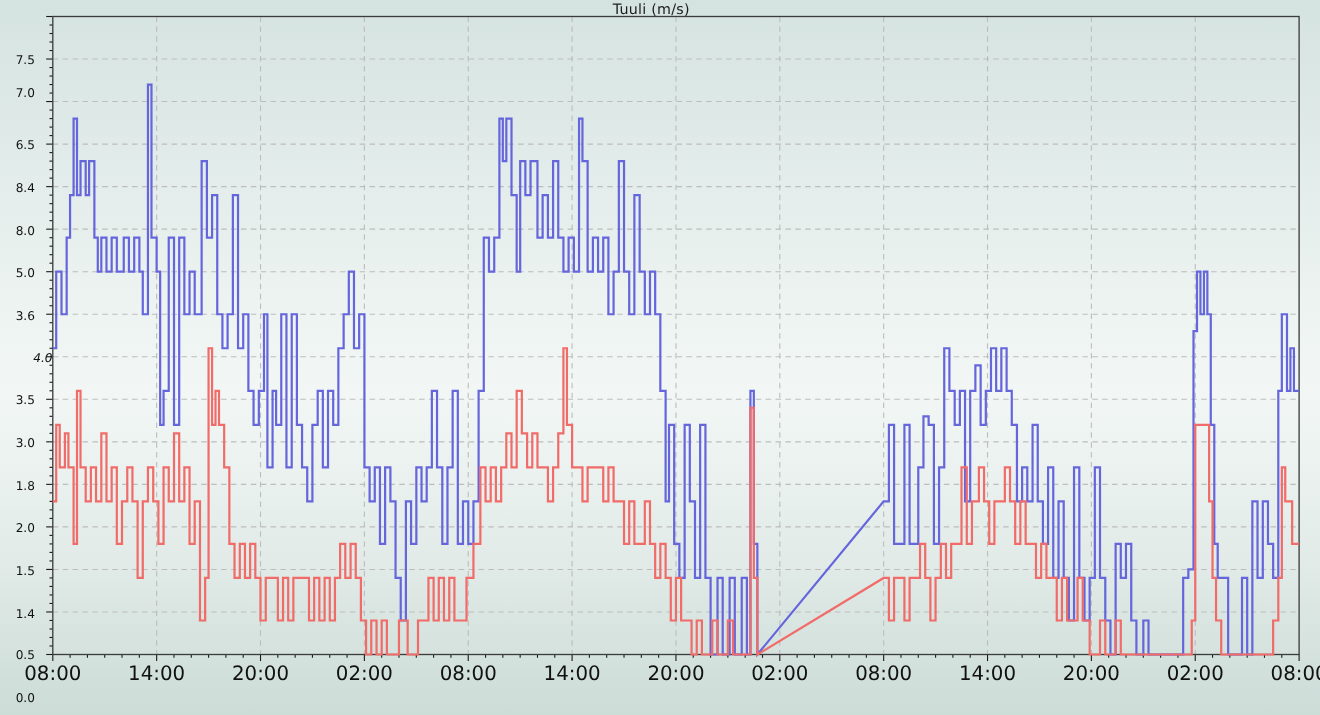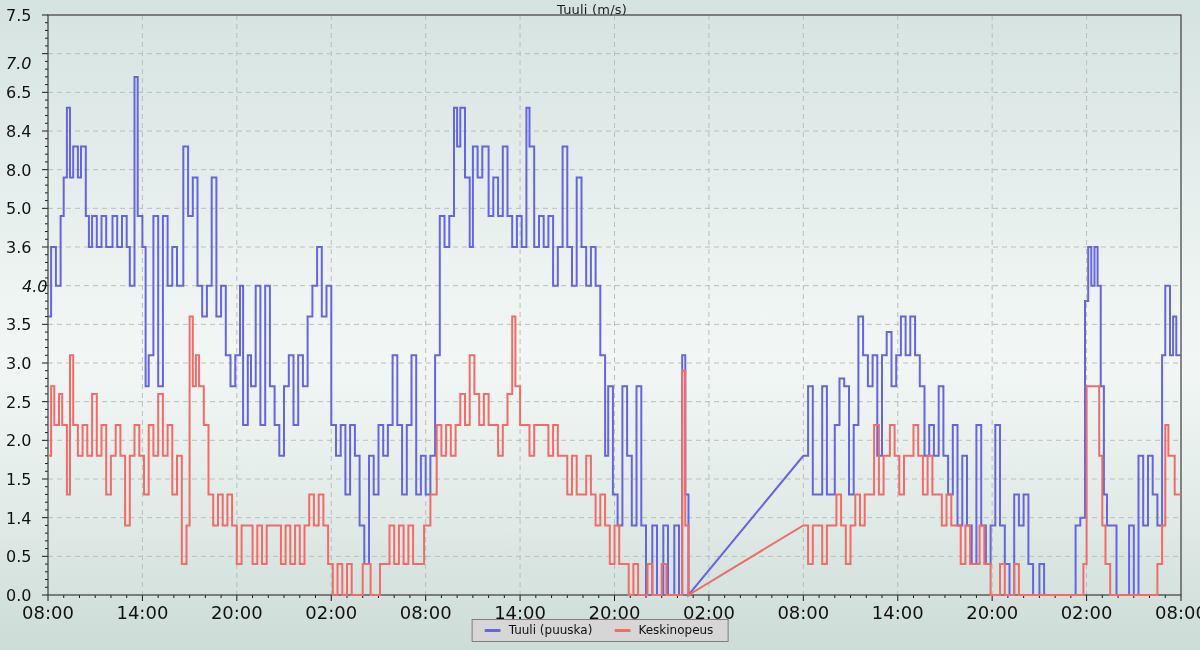--- a/index.html
+++ b/index.html
@@ -7,22 +7,23 @@
   #stage{
     position:relative;width:1200px;height:650px;overflow:hidden;
     background:linear-gradient(180deg,#d5e3e0 0%,#dfeae8 18%,#eef4f2 45%,#f2f7f5 55%,#e2ebe8 78%,#ccdcd7 100%);
   }
   #chart-title{
     position:absolute;top:2px;left:0;width:1184px;text-align:center;
     font-size:13px;color:#1c1c1c;letter-spacing:0.2px;
   }
   #plot-svg{position:absolute;left:0;top:0;}
   .ytick-label{
-    position:absolute;width:34px;text-align:left;font-size:16px;color:#111;
+    position:absolute;width:34px;text-align:center;font-size:11px;color:#111;
     transform:translateY(-50%);
+    margin-top:40px;
   }
   .xtick-label{
     position:absolute;font-size:18px;color:#111;transform:translateX(-50%);
     white-space:nowrap;
   }
   #legend{
     position:absolute;left:50%;top:619px;transform:translateX(-50%);
     display:flex;align-items:center;gap:22px;
     background:#d6d6d6;border:1px solid #7f7f7f;
     padding:3px 14px 4px 12px;
@@ -214,50 +215,40 @@
       <rect x="48" y="15" width="1133" height="580" fill="none" stroke="#3c3c3c" stroke-width="1.2"></rect>
       <path d="M 48.0 316.6 L 51.1 316.6 L 51.1 247.0 L 55.9 247.0 L 55.9 285.7 L 60.6 285.7 L 60.6 216.1 L 63.7 216.1 L 63.7 177.4 L 66.9 177.4 L 66.9 107.8 L 70.0 107.8 L 70.0 177.4 L 73.2 177.4 L 73.2 146.5 L 77.9 146.5 L 77.9 177.4 L 81.0 177.4 L 81.0 146.5 L 85.8 146.5 L 85.8 216.1 L 88.9 216.1 L 88.9 247.0 L 92.1 247.0 L 92.1 216.1 L 96.8 216.1 L 96.8 247.0 L 101.5 247.0 L 101.5 216.1 L 106.2 216.1 L 106.2 247.0 L 112.5 247.0 L 112.5 216.1 L 117.2 216.1 L 117.2 247.0 L 122.0 247.0 L 122.0 216.1 L 126.7 216.1 L 126.7 247.0 L 129.8 247.0 L 129.8 285.7 L 134.5 285.7 L 134.5 76.9 L 137.7 76.9 L 137.7 216.1 L 142.4 216.1 L 142.4 247.0 L 145.6 247.0 L 145.6 386.2 L 148.7 386.2 L 148.7 355.3 L 153.4 355.3 L 153.4 216.1 L 158.2 216.1 L 158.2 386.2 L 162.9 386.2 L 162.9 216.1 L 167.6 216.1 L 167.6 285.7 L 172.3 285.7 L 172.3 247.0 L 177.0 247.0 L 177.0 285.7 L 183.3 285.7 L 183.3 146.5 L 188.1 146.5 L 188.1 216.1 L 192.8 216.1 L 192.8 177.4 L 197.5 177.4 L 197.5 285.7 L 202.2 285.7 L 202.2 316.6 L 206.9 316.6 L 206.9 285.7 L 211.7 285.7 L 211.7 177.4 L 216.4 177.4 L 216.4 316.6 L 221.1 316.6 L 221.1 285.7 L 225.8 285.7 L 225.8 355.3 L 230.5 355.3 L 230.5 386.2 L 235.3 386.2 L 235.3 355.3 L 240.0 355.3 L 240.0 285.7 L 243.1 285.7 L 243.1 424.9 L 247.8 424.9 L 247.8 355.3 L 251.0 355.3 L 251.0 386.2 L 255.7 386.2 L 255.7 285.7 L 260.4 285.7 L 260.4 424.9 L 265.2 424.9 L 265.2 285.7 L 269.9 285.7 L 269.9 386.2 L 274.6 386.2 L 274.6 424.9 L 279.3 424.9 L 279.3 455.8 L 284.0 455.8 L 284.0 386.2 L 288.8 386.2 L 288.8 355.3 L 293.5 355.3 L 293.5 424.9 L 298.2 424.9 L 298.2 355.3 L 302.9 355.3 L 302.9 386.2 L 307.6 386.2 L 307.6 316.6 L 312.4 316.6 L 312.4 285.7 L 317.1 285.7 L 317.1 247.0 L 321.8 247.0 L 321.8 316.6 L 326.5 316.6 L 326.5 285.7 L 331.3 285.7 L 331.3 424.9 L 336.0 424.9 L 336.0 455.8 L 340.7 455.8 L 340.7 424.9 L 345.4 424.9 L 345.4 494.5 L 350.1 494.5 L 350.1 424.9 L 354.9 424.9 L 354.9 455.8 L 359.6 455.8 L 359.6 525.4 L 364.3 525.4 L 364.3 564.1 L 369.0 564.1 L 369.0 455.8 L 373.7 455.8 L 373.7 494.5 L 378.5 494.5 L 378.5 424.9 L 383.2 424.9 L 383.2 455.8 L 387.9 455.8 L 387.9 424.9 L 392.6 424.9 L 392.6 355.3 L 397.3 355.3 L 397.3 424.9 L 402.1 424.9 L 402.1 494.5 L 406.8 494.5 L 406.8 424.9 L 411.5 424.9 L 411.5 355.3 L 416.2 355.3 L 416.2 494.5 L 420.9 494.5 L 420.9 455.8 L 425.7 455.8 L 425.7 494.5 L 430.4 494.5 L 430.4 455.8 L 435.1 455.8 L 435.1 355.3 L 439.8 355.3 L 439.8 216.1 L 444.5 216.1 L 444.5 247.0 L 449.3 247.0 L 449.3 216.1 L 454.0 216.1 L 454.0 107.8 L 457.1 107.8 L 457.1 146.5 L 460.3 146.5 L 460.3 107.8 L 465.0 107.8 L 465.0 177.4 L 469.7 177.4 L 469.7 247.0 L 472.9 247.0 L 472.9 146.5 L 477.6 146.5 L 477.6 177.4 L 482.3 177.4 L 482.3 146.5 L 488.6 146.5 L 488.6 216.1 L 493.3 216.1 L 493.3 177.4 L 498.1 177.4 L 498.1 216.1 L 502.8 216.1 L 502.8 146.5 L 507.5 146.5 L 507.5 216.1 L 512.2 216.1 L 512.2 247.0 L 516.9 247.0 L 516.9 216.1 L 521.7 216.1 L 521.7 247.0 L 526.4 247.0 L 526.4 107.8 L 529.5 107.8 L 529.5 146.5 L 534.2 146.5 L 534.2 247.0 L 539.0 247.0 L 539.0 216.1 L 543.7 216.1 L 543.7 247.0 L 548.4 247.0 L 548.4 216.1 L 553.1 216.1 L 553.1 285.7 L 557.8 285.7 L 557.8 247.0 L 562.6 247.0 L 562.6 146.5 L 567.3 146.5 L 567.3 247.0 L 572.0 247.0 L 572.0 285.7 L 576.7 285.7 L 576.7 177.4 L 581.5 177.4 L 581.5 247.0 L 586.2 247.0 L 586.2 285.7 L 590.9 285.7 L 590.9 247.0 L 595.6 247.0 L 595.6 285.7 L 600.3 285.7 L 600.3 355.3 L 605.1 355.3 L 605.1 455.8 L 608.2 455.8 L 608.2 386.2 L 612.9 386.2 L 612.9 494.5 L 617.6 494.5 L 617.6 525.4 L 622.4 525.4 L 622.4 386.2 L 627.1 386.2 L 627.1 455.8 L 631.8 455.8 L 631.8 525.4 L 636.5 525.4 L 636.5 386.2 L 641.3 386.2 L 641.3 525.4 L 646.0 525.4 L 646.0 595.0 L 652.3 595.0 L 652.3 525.4 L 657.0 525.4 L 657.0 595.0 L 663.3 595.0 L 663.3 525.4 L 668.0 525.4 L 668.0 595.0 L 674.3 595.0 L 674.3 525.4 L 679.0 525.4 L 679.0 595.0 L 682.2 595.0 L 682.2 355.3 L 685.3 355.3 L 685.3 494.5 L 688.5 494.5 L 688.5 595.0 L 803.3 455.8 L 808.1 455.8 L 808.1 386.2 L 812.8 386.2 L 812.8 494.5 L 822.2 494.5 L 822.2 386.2 L 826.9 386.2 L 826.9 494.5 L 834.8 494.5 L 834.8 424.9 L 839.5 424.9 L 839.5 378.5 L 844.2 378.5 L 844.2 386.2 L 849.0 386.2 L 849.0 494.5 L 853.7 494.5 L 853.7 424.9 L 858.4 424.9 L 858.4 316.6 L 863.1 316.6 L 863.1 355.3 L 867.9 355.3 L 867.9 386.2 L 872.6 386.2 L 872.6 355.3 L 877.3 355.3 L 877.3 455.8 L 882.0 455.8 L 882.0 355.3 L 886.7 355.3 L 886.7 332.1 L 891.5 332.1 L 891.5 386.2 L 896.2 386.2 L 896.2 355.3 L 900.9 355.3 L 900.9 316.6 L 905.6 316.6 L 905.6 355.3 L 910.3 355.3 L 910.3 316.6 L 915.1 316.6 L 915.1 355.3 L 919.8 355.3 L 919.8 386.2 L 924.5 386.2 L 924.5 455.8 L 929.2 455.8 L 929.2 424.9 L 933.9 424.9 L 933.9 455.8 L 938.7 455.8 L 938.7 386.2 L 943.4 386.2 L 943.4 455.8 L 948.1 455.8 L 948.1 494.5 L 952.8 494.5 L 952.8 424.9 L 957.5 424.9 L 957.5 525.4 L 962.3 525.4 L 962.3 455.8 L 967.0 455.8 L 967.0 525.4 L 971.7 525.4 L 971.7 564.1 L 976.4 564.1 L 976.4 424.9 L 981.2 424.9 L 981.2 525.4 L 985.9 525.4 L 985.9 564.1 L 990.6 564.1 L 990.6 525.4 L 995.3 525.4 L 995.3 424.9 L 1000.0 424.9 L 1000.0 525.4 L 1004.8 525.4 L 1004.8 564.1 L 1009.5 564.1 L 1009.5 595.0 L 1014.2 595.0 L 1014.2 494.5 L 1018.9 494.5 L 1018.9 525.4 L 1023.6 525.4 L 1023.6 494.5 L 1028.4 494.5 L 1028.4 564.1 L 1033.1 564.1 L 1033.1 595.0 L 1039.4 595.0 L 1039.4 564.1 L 1044.1 564.1 L 1044.1 595.0 L 1059.8 595.0 L 1059.8 595.0 L 1075.6 595.0 L 1075.6 525.4 L 1080.3 525.4 L 1080.3 517.7 L 1085.0 517.7 L 1085.0 301.1 L 1088.2 301.1 L 1088.2 247.0 L 1091.3 247.0 L 1091.3 285.7 L 1094.5 285.7 L 1094.5 247.0 L 1097.6 247.0 L 1097.6 285.7 L 1100.7 285.7 L 1100.7 386.2 L 1103.9 386.2 L 1103.9 494.5 L 1107.0 494.5 L 1107.0 525.4 L 1111.8 525.4 L 1111.8 525.4 L 1116.5 525.4 L 1116.5 595.0 L 1129.1 595.0 L 1129.1 525.4 L 1133.8 525.4 L 1133.8 595.0 L 1138.5 595.0 L 1138.5 455.8 L 1143.2 455.8 L 1143.2 525.4 L 1148.0 525.4 L 1148.0 455.8 L 1152.7 455.8 L 1152.7 494.5 L 1157.4 494.5 L 1157.4 525.4 L 1162.1 525.4 L 1162.1 355.3 L 1165.3 355.3 L 1165.3 285.7 L 1170.0 285.7 L 1170.0 355.3 L 1173.1 355.3 L 1173.1 316.6 L 1176.3 316.6 L 1176.3 355.3 L 1181.0 355.3 L 1181.0 355.3" fill="none" stroke="#6565dc" stroke-width="2" stroke-linejoin="miter" stroke-linecap="butt"></path>
       <path d="M 48.0 455.8 L 51.1 455.8 L 51.1 386.2 L 54.3 386.2 L 54.3 424.9 L 59.0 424.9 L 59.0 393.9 L 62.2 393.9 L 62.2 424.9 L 66.9 424.9 L 66.9 494.5 L 70.0 494.5 L 70.0 355.3 L 73.2 355.3 L 73.2 424.9 L 77.9 424.9 L 77.9 455.8 L 82.6 455.8 L 82.6 424.9 L 87.3 424.9 L 87.3 455.8 L 92.1 455.8 L 92.1 393.9 L 96.8 393.9 L 96.8 455.8 L 101.5 455.8 L 101.5 424.9 L 106.2 424.9 L 106.2 494.5 L 110.9 494.5 L 110.9 455.8 L 115.7 455.8 L 115.7 424.9 L 120.4 424.9 L 120.4 455.8 L 125.1 455.8 L 125.1 525.4 L 129.8 525.4 L 129.8 455.8 L 134.5 455.8 L 134.5 424.9 L 139.3 424.9 L 139.3 455.8 L 144.0 455.8 L 144.0 494.5 L 148.7 494.5 L 148.7 424.9 L 153.4 424.9 L 153.4 455.8 L 158.2 455.8 L 158.2 393.9 L 162.9 393.9 L 162.9 455.8 L 167.6 455.8 L 167.6 424.9 L 172.3 424.9 L 172.3 494.5 L 177.0 494.5 L 177.0 455.8 L 181.8 455.8 L 181.8 564.1 L 186.5 564.1 L 186.5 525.4 L 189.6 525.4 L 189.6 316.6 L 192.8 316.6 L 192.8 386.2 L 195.9 386.2 L 195.9 355.3 L 199.1 355.3 L 199.1 386.2 L 203.8 386.2 L 203.8 424.9 L 208.5 424.9 L 208.5 494.5 L 213.2 494.5 L 213.2 525.4 L 218.0 525.4 L 218.0 494.5 L 222.7 494.5 L 222.7 525.4 L 227.4 525.4 L 227.4 494.5 L 232.1 494.5 L 232.1 525.4 L 236.8 525.4 L 236.8 564.1 L 241.6 564.1 L 241.6 525.4 L 252.6 525.4 L 252.6 564.1 L 257.3 564.1 L 257.3 525.4 L 262.0 525.4 L 262.0 564.1 L 266.7 564.1 L 266.7 525.4 L 280.9 525.4 L 280.9 564.1 L 285.6 564.1 L 285.6 525.4 L 290.3 525.4 L 290.3 564.1 L 295.1 564.1 L 295.1 525.4 L 299.8 525.4 L 299.8 564.1 L 304.5 564.1 L 304.5 525.4 L 309.2 525.4 L 309.2 494.5 L 313.9 494.5 L 313.9 525.4 L 318.7 525.4 L 318.7 494.5 L 323.4 494.5 L 323.4 525.4 L 328.1 525.4 L 328.1 564.1 L 332.8 564.1 L 332.8 595.0 L 337.5 595.0 L 337.5 564.1 L 342.3 564.1 L 342.3 595.0 L 347.0 595.0 L 347.0 564.1 L 351.7 564.1 L 351.7 595.0 L 362.7 595.0 L 362.7 564.1 L 370.6 564.1 L 370.6 595.0 L 380.0 595.0 L 380.0 564.1 L 389.5 564.1 L 389.5 525.4 L 394.2 525.4 L 394.2 564.1 L 398.9 564.1 L 398.9 525.4 L 403.6 525.4 L 403.6 564.1 L 408.4 564.1 L 408.4 525.4 L 413.1 525.4 L 413.1 564.1 L 424.1 564.1 L 424.1 525.4 L 430.4 525.4 L 430.4 494.5 L 436.7 494.5 L 436.7 424.9 L 441.4 424.9 L 441.4 455.8 L 446.1 455.8 L 446.1 424.9 L 450.8 424.9 L 450.8 455.8 L 455.6 455.8 L 455.6 424.9 L 460.3 424.9 L 460.3 393.9 L 465.0 393.9 L 465.0 424.9 L 469.7 424.9 L 469.7 355.3 L 474.4 355.3 L 474.4 393.9 L 479.2 393.9 L 479.2 424.9 L 483.9 424.9 L 483.9 393.9 L 488.6 393.9 L 488.6 424.9 L 498.1 424.9 L 498.1 455.8 L 502.8 455.8 L 502.8 424.9 L 507.5 424.9 L 507.5 393.9 L 512.2 393.9 L 512.2 316.6 L 515.4 316.6 L 515.4 386.2 L 520.1 386.2 L 520.1 424.9 L 529.5 424.9 L 529.5 455.8 L 534.2 455.8 L 534.2 424.9 L 548.4 424.9 L 548.4 455.8 L 553.1 455.8 L 553.1 424.9 L 557.8 424.9 L 557.8 455.8 L 567.3 455.8 L 567.3 494.5 L 572.0 494.5 L 572.0 455.8 L 576.7 455.8 L 576.7 494.5 L 586.2 494.5 L 586.2 455.8 L 590.9 455.8 L 590.9 494.5 L 595.6 494.5 L 595.6 525.4 L 600.3 525.4 L 600.3 494.5 L 605.1 494.5 L 605.1 525.4 L 609.8 525.4 L 609.8 564.1 L 614.5 564.1 L 614.5 525.4 L 619.2 525.4 L 619.2 564.1 L 628.7 564.1 L 628.7 595.0 L 633.4 595.0 L 633.4 564.1 L 638.1 564.1 L 638.1 595.0 L 647.5 595.0 L 647.5 564.1 L 652.3 564.1 L 652.3 595.0 L 661.7 595.0 L 661.7 564.1 L 666.4 564.1 L 666.4 595.0 L 677.4 595.0 L 677.4 595.0 L 682.2 595.0 L 682.2 370.7 L 685.3 370.7 L 685.3 525.4 L 688.5 525.4 L 688.5 595.0 L 803.3 525.4 L 808.1 525.4 L 808.1 564.1 L 812.8 564.1 L 812.8 525.4 L 822.2 525.4 L 822.2 564.1 L 826.9 564.1 L 826.9 525.4 L 836.4 525.4 L 836.4 494.5 L 841.1 494.5 L 841.1 525.4 L 845.8 525.4 L 845.8 564.1 L 850.5 564.1 L 850.5 525.4 L 855.3 525.4 L 855.3 494.5 L 860.0 494.5 L 860.0 525.4 L 864.7 525.4 L 864.7 494.5 L 874.1 494.5 L 874.1 424.9 L 878.9 424.9 L 878.9 494.5 L 883.6 494.5 L 883.6 455.8 L 889.9 455.8 L 889.9 424.9 L 894.6 424.9 L 894.6 455.8 L 899.3 455.8 L 899.3 494.5 L 904.0 494.5 L 904.0 455.8 L 913.5 455.8 L 913.5 424.9 L 918.2 424.9 L 918.2 455.8 L 922.9 455.8 L 922.9 494.5 L 927.6 494.5 L 927.6 455.8 L 932.4 455.8 L 932.4 494.5 L 941.8 494.5 L 941.8 525.4 L 946.5 525.4 L 946.5 494.5 L 951.3 494.5 L 951.3 525.4 L 960.7 525.4 L 960.7 564.1 L 965.4 564.1 L 965.4 525.4 L 970.1 525.4 L 970.1 564.1 L 979.6 564.1 L 979.6 525.4 L 984.3 525.4 L 984.3 564.1 L 990.6 564.1 L 990.6 595.0 L 1000.0 595.0 L 1000.0 564.1 L 1004.8 564.1 L 1004.8 595.0 L 1014.2 595.0 L 1014.2 564.1 L 1018.9 564.1 L 1018.9 595.0 L 1034.7 595.0 L 1034.7 595.0 L 1050.4 595.0 L 1050.4 595.0 L 1066.1 595.0 L 1066.1 595.0 L 1078.7 595.0 L 1078.7 595.0 L 1083.4 595.0 L 1083.4 564.1 L 1086.6 564.1 L 1086.6 386.2 L 1096.0 386.2 L 1096.0 386.2 L 1099.2 386.2 L 1099.2 455.8 L 1102.3 455.8 L 1102.3 525.4 L 1105.5 525.4 L 1105.5 564.1 L 1110.2 564.1 L 1110.2 595.0 L 1125.9 595.0 L 1125.9 595.0 L 1141.7 595.0 L 1141.7 595.0 L 1154.2 595.0 L 1154.2 595.0 L 1157.4 595.0 L 1157.4 564.1 L 1162.1 564.1 L 1162.1 525.4 L 1165.3 525.4 L 1165.3 424.9 L 1168.4 424.9 L 1168.4 455.8 L 1174.7 455.8 L 1174.7 494.5 L 1181.0 494.5 L 1181.0 494.5" fill="none" stroke="#f16b69" stroke-width="2" stroke-linejoin="miter" stroke-linecap="butt"></path>
     </svg>
   <div id="ylabels">
       <div class="ytick-label" style="left: 6px; top: 595px;">0.0</div>
       <div class="ytick-label" style="left: 6px; top: 556.333px;">0.5</div>
       <div class="ytick-label" style="left: 6px; top: 517.667px;">1.4</div>
       <div class="ytick-label" style="left: 6px; top: 479px;">1.5</div>
       <div class="ytick-label" style="left: 6px; top: 440.333px;">2.0</div>
-      <div class="ytick-label" style="left: 6px; top: 401.667px;">2.5</div>
+      <div class="ytick-label" style="left: 6px; top: 401.667px;">1.8</div>
       <div class="ytick-label" style="left: 6px; top: 363px;">3.0</div>
       <div class="ytick-label" style="left: 6px; top: 324.333px;">3.5</div>
       <div class="ytick-label" style="left: 22px; top: 285.667px; font-style: italic;">4.0</div>
       <div class="ytick-label" style="left: 6px; top: 247px;">3.6</div>
       <div class="ytick-label" style="left: 6px; top: 208.333px;">5.0</div>
       <div class="ytick-label" style="left: 6px; top: 169.667px;">8.0</div>
       <div class="ytick-label" style="left: 6px; top: 131px;">8.4</div>
       <div class="ytick-label" style="left: 6px; top: 92.3333px;">6.5</div>
-      <div class="ytick-label" style="left: 6px; top: 63px; font-style: italic;">7.0</div>
+      <div class="ytick-label" style="left: 6px; top: 45px;">7.0</div>
       <div class="ytick-label" style="left: 6px; top: 15px;">7.5</div>
     </div>
   <div id="xlabels">
       <div class="xtick-label" style="left: 48px; top: 602px;">08:00</div>
       <div class="xtick-label" style="left: 142.417px; top: 602px;">14:00</div>
       <div class="xtick-label" style="left: 236.833px; top: 602px;">20:00</div>
       <div class="xtick-label" style="left: 331.25px; top: 602px;">02:00</div>
       <div class="xtick-label" style="left: 425.667px; top: 602px;">08:00</div>
       <div class="xtick-label" style="left: 520.083px; top: 602px;">14:00</div>
       <div class="xtick-label" style="left: 614.5px; top: 602px;">20:00</div>
       <div class="xtick-label" style="left: 708.917px; top: 602px;">02:00</div>
       <div class="xtick-label" style="left: 803.333px; top: 602px;">08:00</div>
       <div class="xtick-label" style="left: 897.75px; top: 602px;">14:00</div>
       <div class="xtick-label" style="left: 992.167px; top: 602px;">20:00</div>
       <div class="xtick-label" style="left: 1086.58px; top: 602px;">02:00</div>
       <div class="xtick-label" style="left: 1181px; top: 602px;">08:00</div>
     </div>
-  <div id="legend" style="background: rgb(214, 214, 214); border-color: rgb(127, 127, 127);">
-    <span class="legend-item">
-      <span class="legend-dash" id="dash-0" style="background: rgb(101, 101, 220);"></span>
-      <span class="legend-label">Tuuli (puuska)</span>
-    </span>
-    <span class="legend-item">
-      <span class="legend-dash" id="dash-1" style="background: rgb(241, 107, 105);"></span>
-      <span class="legend-label">Keskinopeus</span>
-    </span>
-  </div>
 </div>
 
 </body></html>

